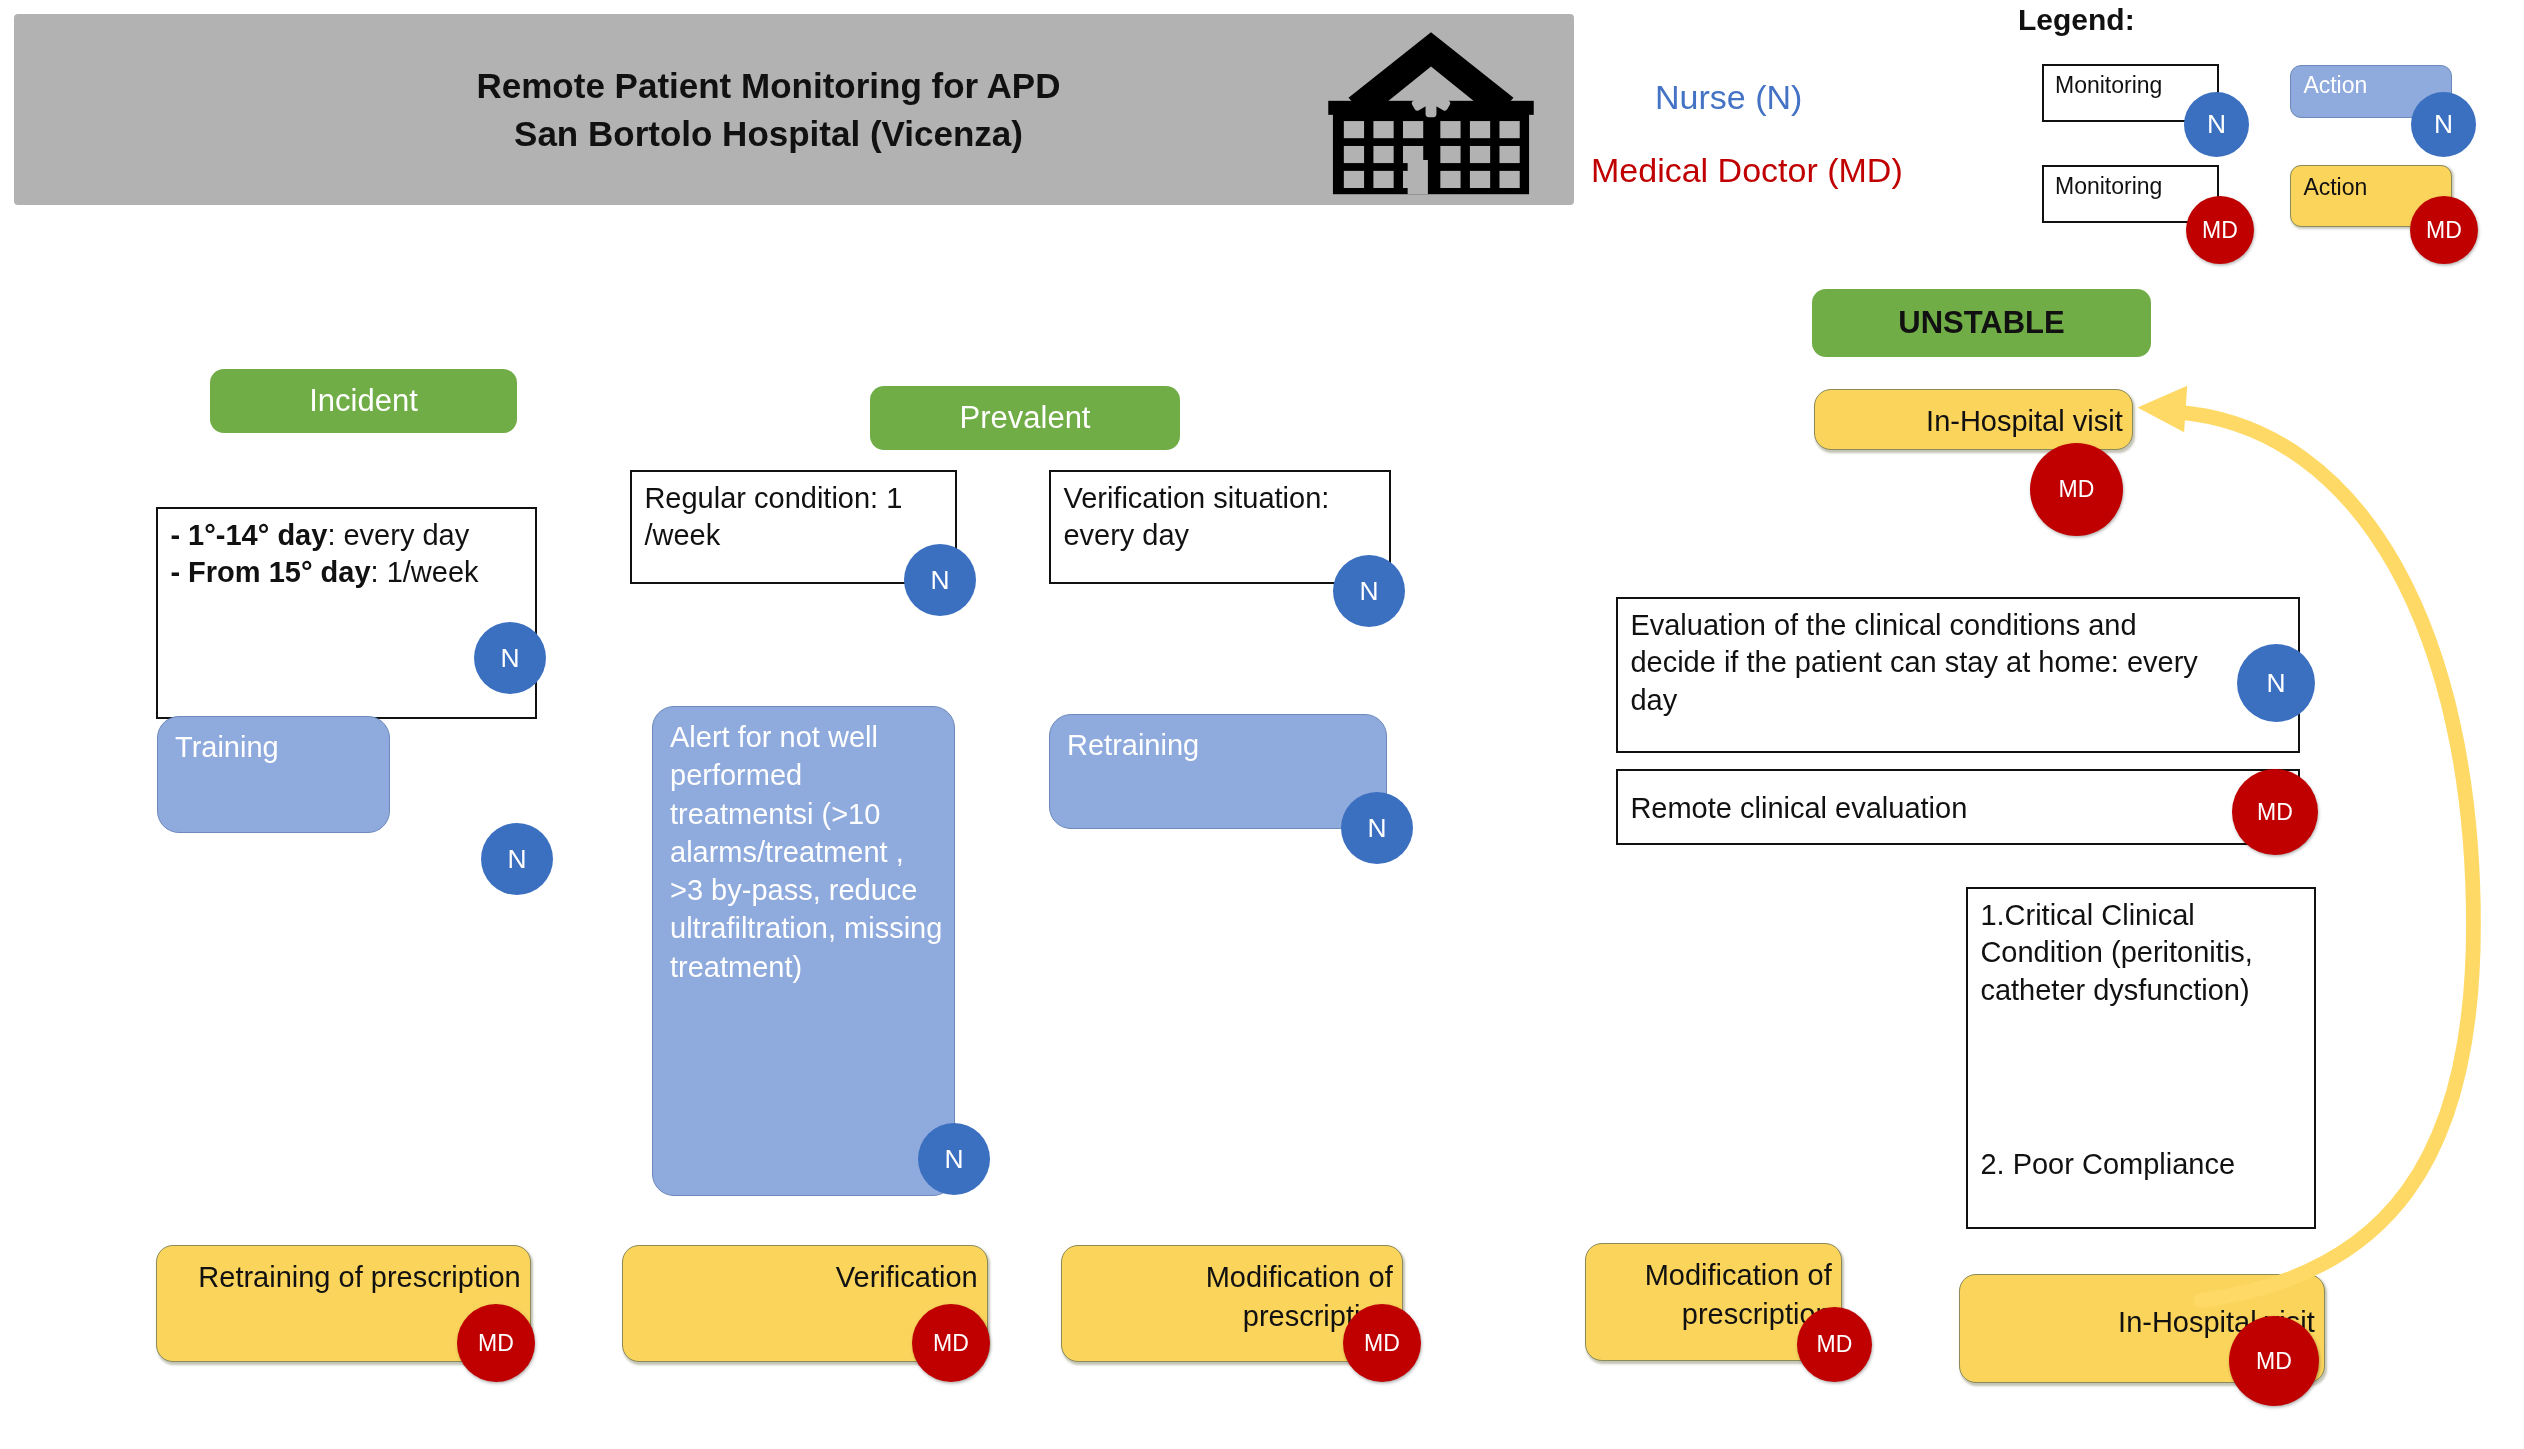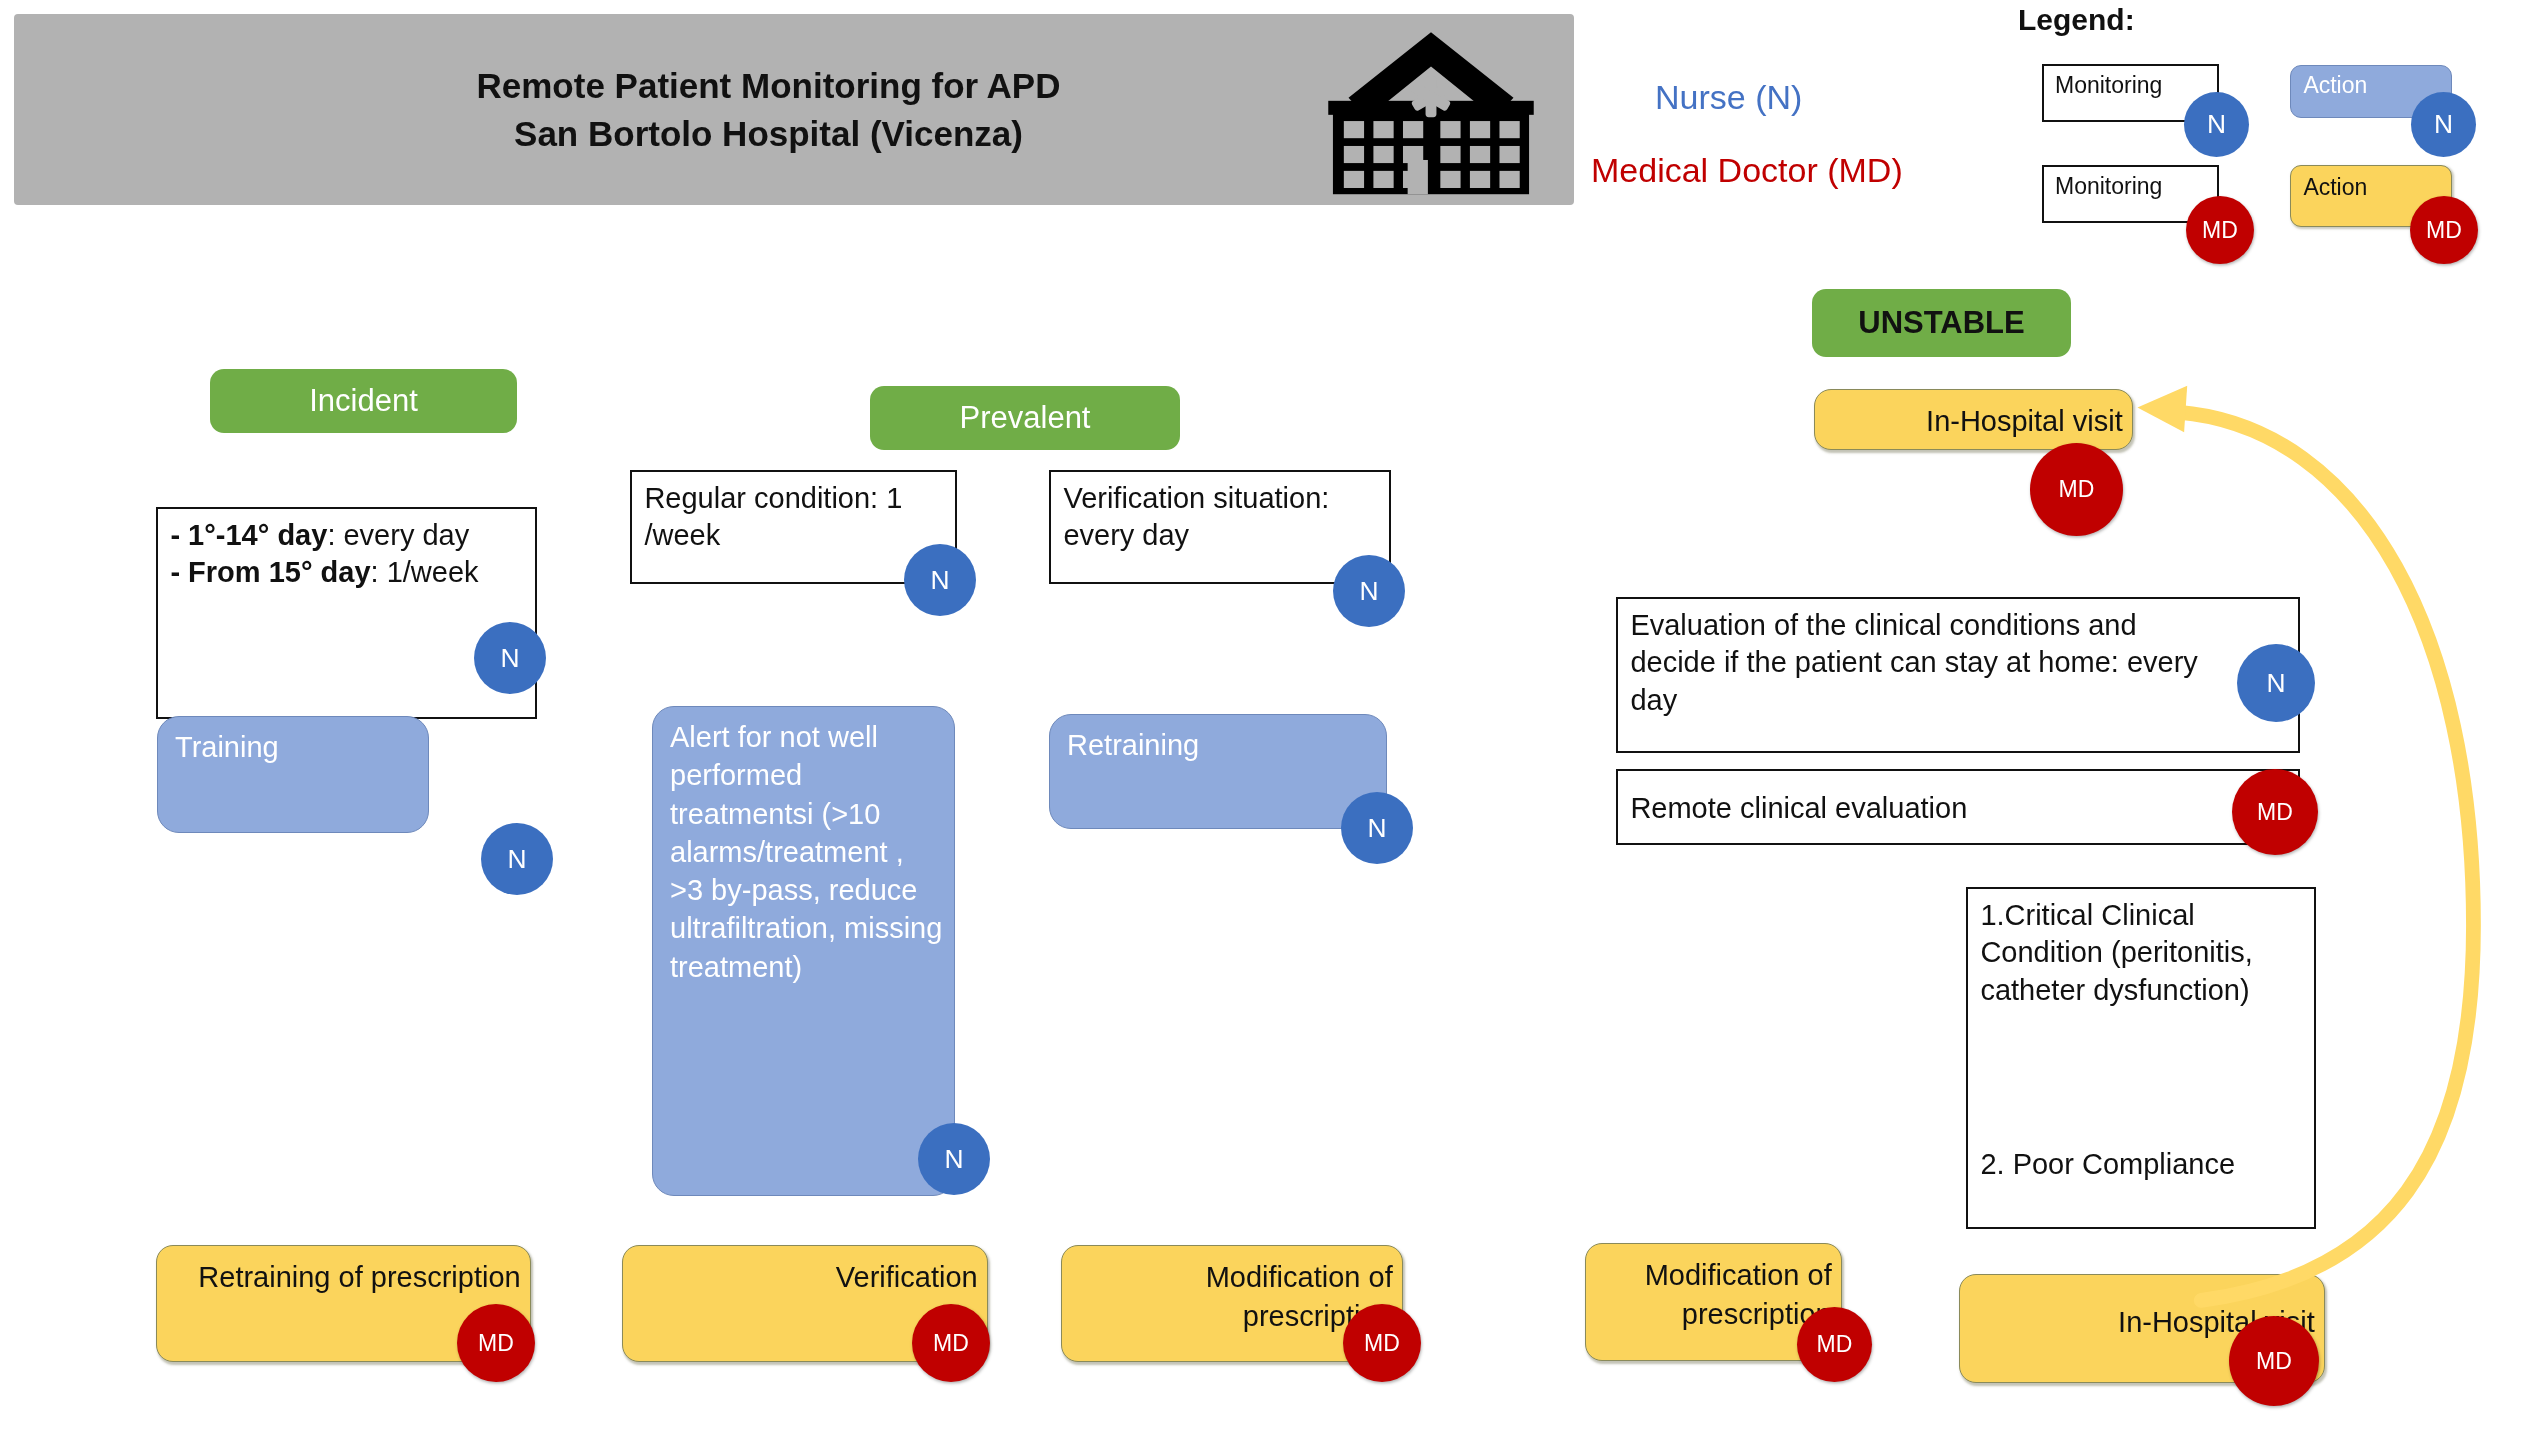--- a/index.html
+++ b/index.html
@@ -132,21 +132,21 @@
   <div class="mon-box" style="left:630px;top:470px;width:327px;height:114px;">
     <div class="txt">Regular condition: 1 /week</div>
   </div>
   <div class="badge n" style="left:904px;top:544px;width:72px;height:72px;">N</div>
 
   <div class="mon-box" style="left:1049px;top:470px;width:342px;height:114px;">
     <div class="txt">Verification situation: every day</div>
   </div>
   <div class="badge n" style="left:1333px;top:555px;width:72px;height:72px;">N</div>
 
-  <div class="act-blue" style="left:157px;top:716px;width:272px;height:117px;">
+  <div class="act-blue" style="left:157px;top:716px;width:233px;height:117px;">
     <div class="txt">Training</div>
   </div>
   <div class="badge n" style="left:481px;top:823px;width:72px;height:72px;">N</div>
 
   <div class="act-blue" style="left:652px;top:706px;width:303px;height:490px;">
     <div class="txt">Alert for not well performed treatmentsi (&gt;10 alarms/treatment , &gt;3 by-pass, reduce ultrafiltration, missing treatment)</div>
   </div>
   <div class="badge n" style="left:918px;top:1123px;width:72px;height:72px;">N</div>
 
   <div class="act-blue" style="left:1049px;top:714px;width:338px;height:115px;">
@@ -162,21 +162,21 @@
   <div class="act-yellow" style="left:622px;top:1245px;width:366px;height:117px;">
     <div class="txt">Verification</div>
   </div>
   <div class="badge md" style="left:912px;top:1304px;width:78px;height:78px;">MD</div>
 
   <div class="act-yellow" style="left:1061px;top:1245px;width:342px;height:117px;">
     <div class="txt">Modification of prescription</div>
   </div>
   <div class="badge md" style="left:1343px;top:1304px;width:78px;height:78px;">MD</div>
 
-  <div class="green-box hdr" style="left:1812px;top:289px;width:259px;height:68px;">UNSTABLE</div>
+  <div class="green-box hdr" style="left:1812px;top:289px;width:339px;height:68px;">UNSTABLE</div>
 
   <div class="act-yellow" style="left:1814px;top:389px;width:319px;height:61px;">
     <div class="txt">In-Hospital visit</div>
   </div>
   <div class="badge md" style="left:2030px;top:443px;width:93px;height:93px;">MD</div>
 
   <div class="mon-box" style="left:1616px;top:597px;width:684px;height:156px;">
     <div class="txt" style="right:93px;">Evaluation of the clinical conditions and decide if the patient can stay at home: every day</div>
   </div>
   <div class="badge n" style="left:2237px;top:644px;width:78px;height:78px;">N</div>

